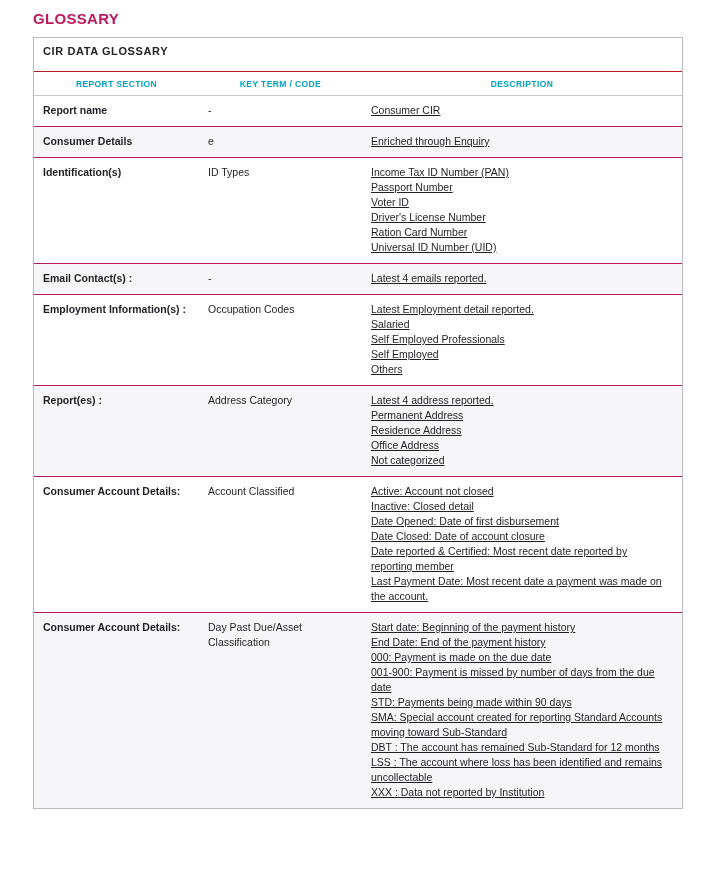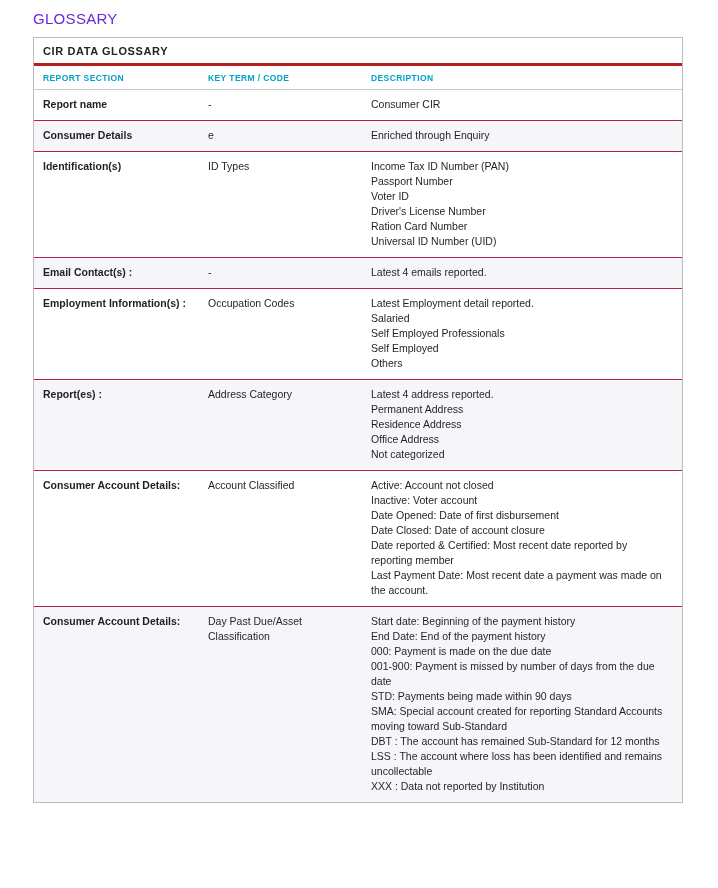--- a/index.html
+++ b/index.html
@@ -12,66 +12,67 @@
   }
   .page {
     width: 718px;
     min-height: 888px;
     display: flex;
     flex-direction: column;
     padding: 10px 33px 10px 33px;
   }
   .page-title {
     font-size: 15px;
-    font-weight: normal;
-    color: #6d28d9;
+    font-weight: bold;
+    color: #be185d;
     letter-spacing: 0.3px;
     margin-bottom: 10px;
   }
   .glossary-table {
     border: 1px solid #b9bcc0;
     width: 650px;
     background: #ffffff;
   }
   .table-title {
     font-size: 11px;
     font-weight: bold;
     color: #232229;
     letter-spacing: 0.6px;
-    padding: 7px 9px 6px 9px;
-    border-bottom: 3px solid #b91c1c;
+    padding: 7px 9px 14px 9px;
+    border-bottom: 1px solid #b91c1c;
   }
   .thead {
     display: grid;
     grid-template-columns: 165px 163px 1fr;
     border-bottom: 1px solid #c7cacd;
   }
   .thead .hcell {
     font-size: 8.5px;
     font-weight: bold;
     letter-spacing: 0.4px;
     color: #00a3c7;
     padding: 7px 9px 6px 9px;
     text-transform: uppercase;
+    text-align: center;
   }
   .trow {
     display: grid;
     grid-template-columns: 165px 163px 1fr;
     border-bottom: 1px solid #be185d;
   }
   .trow:last-child { border-bottom: none; }
   .trow:nth-child(even) { background: #f6f6f8; }
   .cell {
     padding: 7px 10px 8px 9px;
     font-size: 10.5px;
     line-height: 15px;
     color: #201f26;
   }
   .cell.c1 { font-weight: bold; }
-  .cell.c3 { padding-right: 14px; }
+  .cell.c3 { padding-right: 14px; text-decoration: underline; }
   .dline { margin: 0 0 0 0; }
 </style>
 </head>
 <body>
 
 <div class="page">
 
   <div class="page-title">GLOSSARY</div>
 
   <div class="glossary-table">
@@ -138,21 +139,21 @@
             <div class="dline">Residence Address</div>
             <div class="dline">Office Address</div>
             <div class="dline">Not categorized</div>
           </div>
         </div>
         <div class="trow">
           <div class="cell c1">Consumer Account Details:</div>
           <div class="cell c2">Account Classified</div>
           <div class="cell c3">
             <div class="dline">Active: Account not closed</div>
-            <div class="dline">Inactive: Voter account</div>
+            <div class="dline">Inactive: Closed detail</div>
             <div class="dline">Date Opened: Date of first disbursement</div>
             <div class="dline">Date Closed: Date of account closure</div>
             <div class="dline">Date reported &amp; Certified: Most recent date reported by reporting member</div>
             <div class="dline">Last Payment Date: Most recent date a payment was made on the account.</div>
           </div>
         </div>
         <div class="trow">
           <div class="cell c1">Consumer Account Details:</div>
           <div class="cell c2">Day Past Due/Asset Classification</div>
           <div class="cell c3">

